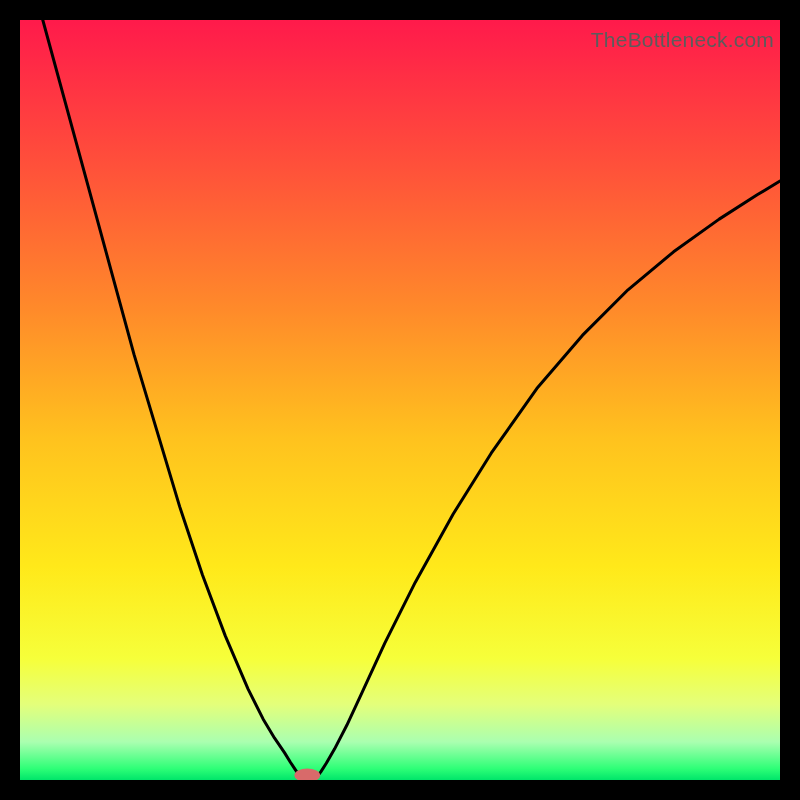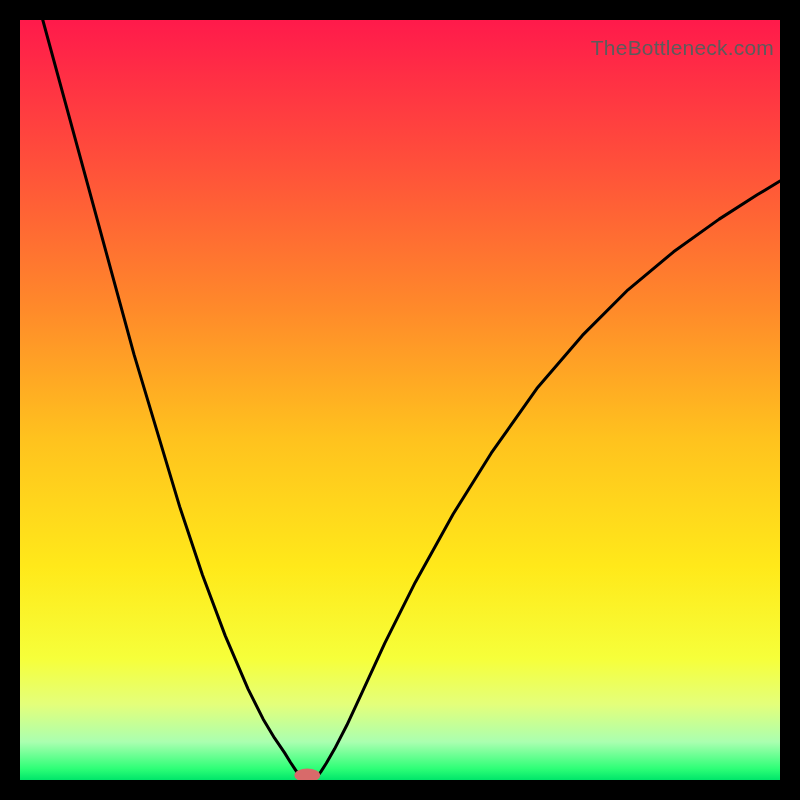--- a/index.html
+++ b/index.html
@@ -21,21 +21,21 @@
   }
   .plot-area {
     position: absolute;
     left: 0;
     top: 0;
     width: 760px;
     height: 760px;
   }
   .watermark {
     position: absolute;
-    top: 16px;
+    top: 8px;
     right: 6px;
     color: #5c5c5c;
     font-size: 21px;
     font-weight: 400;
     letter-spacing: 0.2px;
     z-index: 10;
   }
   svg { display: block; }
 </style>
 </head>

